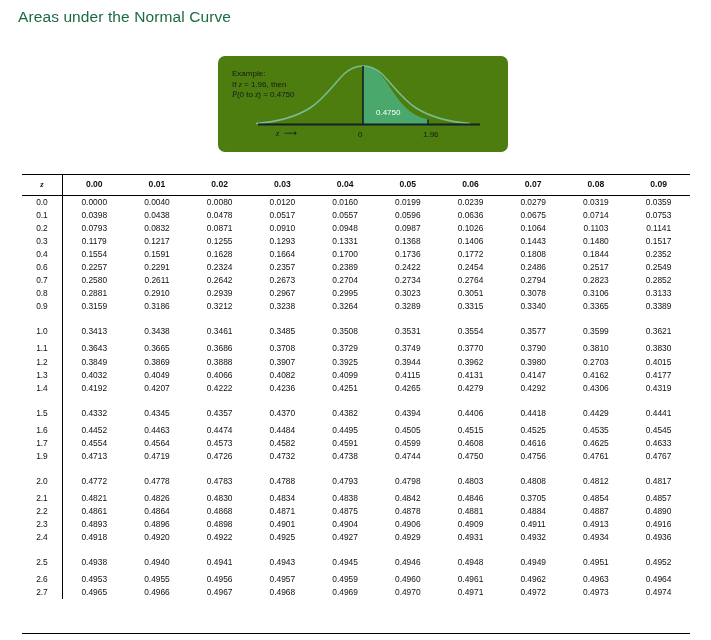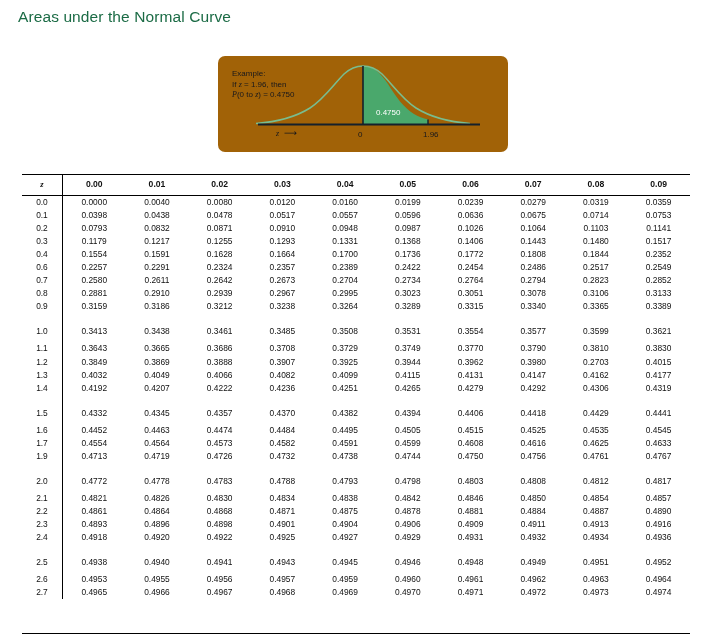--- a/index.html
+++ b/index.html
@@ -27,21 +27,21 @@
     letter-spacing: 0.1px;
   }
 
   
   .example-box {
     position: absolute;
     left: 218px;
     top: 56px;
     width: 290px;
     height: 96px;
-    background: #a16207;
+    background: #4d7c0f;
     border-radius: 7px;
   }
   .example-text {
     position: absolute;
     left: 14px;
     top: 13px;
     font-size: 8px;
     line-height: 10.5px;
     color: #18181c;
     white-space: nowrap;
@@ -438,21 +438,21 @@
       </tr>
       <tr>
         <td class="col-z">2.1</td>
         <td class="col-v">0.4821</td>
         <td class="col-v">0.4826</td>
         <td class="col-v">0.4830</td>
         <td class="col-v">0.4834</td>
         <td class="col-v">0.4838</td>
         <td class="col-v">0.4842</td>
         <td class="col-v">0.4846</td>
-        <td class="col-v">0.4850</td>
+        <td class="col-v">0.3705</td>
         <td class="col-v">0.4854</td>
         <td class="col-v">0.4857</td>
       </tr>
       <tr>
         <td class="col-z">2.2</td>
         <td class="col-v">0.4861</td>
         <td class="col-v">0.4864</td>
         <td class="col-v">0.4868</td>
         <td class="col-v">0.4871</td>
         <td class="col-v">0.4875</td>

